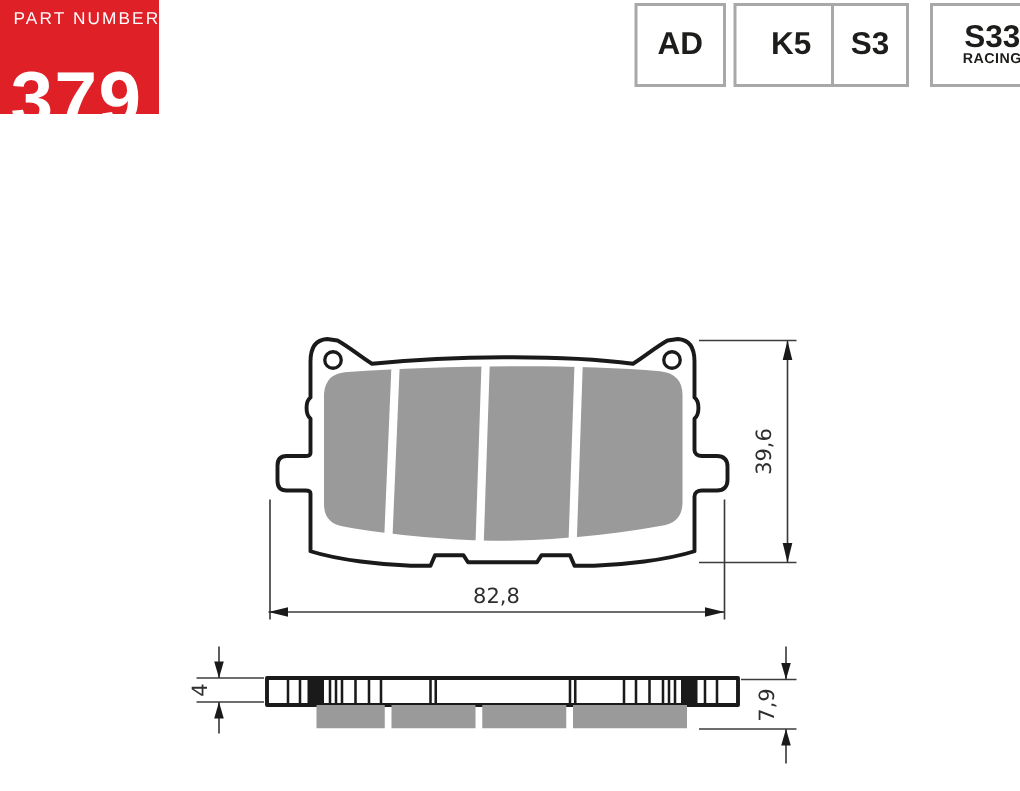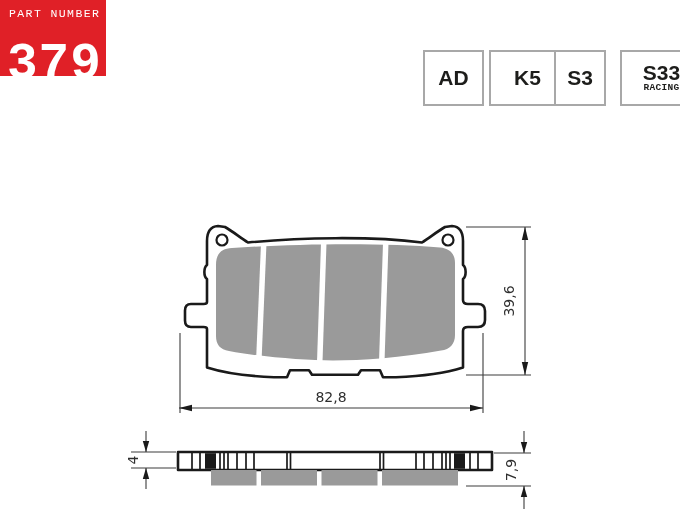--- a/index.html
+++ b/index.html
@@ -1,33 +1,33 @@
 <!DOCTYPE html>
 <html style="--red: #e02027; --ink: #1a1a1a; --badge-border: #a8a8a8; --badge-text: #1d1d1b; --friction-gray: #9a9a9a; --dimension-line: #3c3c3c; --dimension-text: #2e2e2e;"><head>
 <meta charset="utf-8">
 <style>
   html,body{margin:0;padding:0;background:#ffffff;}
   #stage{position:relative;width:680px;height:527px;background:#ffffff;overflow:hidden;
          font-family:"Liberation Sans","DejaVu Sans",sans-serif;}
 
   
   .part-panel{position:absolute;left:0;top:0;width:106px;height:76px;
-              background:var(--red,#e02027);color:#ffffff;font-family:Liberation Mono, monospace;}
+              background:var(--red,#e02027);color:#ffffff;}
   .part-panel .lbl{position:absolute;left:9px;top:7px;font-size:11.5px;font-weight:500;
                    letter-spacing:1.4px;white-space:nowrap;}
   .part-panel .num{position:absolute;left:7px;top:36px;font-size:51px;font-weight:700;
                    letter-spacing:1px;}
 
   
   .badge{position:absolute;top:2px;height:56px;background:#ffffff;
          border:2.5px solid var(--badge-border,#a8a8a8);
          display:flex;flex-direction:column;align-items:center;justify-content:center;
-         color:var(--badge-text,#1d1d1b);box-sizing:border-box;margin-top:48px;}
+         color:var(--badge-text,#1d1d1b);box-sizing:border-box;}
   .badge .main{font-size:21px;font-weight:700;line-height:20px;}
-  .badge .sub{font-size:9.5px;font-weight:700;line-height:10px;letter-spacing:.3px;font-family:Liberation Mono, monospace;}
+  .badge .sub{font-size:9.5px;font-weight:700;line-height:10px;letter-spacing:.3px;}
   #badge-ad{left:423px;width:61px;}
   #badge-k5{left:489px;width:77px;}
   #badge-s3{left:554px;width:52px;}
   #badge-s33{left:620px;width:83px;}
 
   
   svg{position:absolute;left:0;top:0;}
   .outline{fill:#ffffff;stroke:var(--ink,#1a1a1a);stroke-width:2.6;
            stroke-linejoin:round;stroke-linecap:round;}
   .hole{fill:#ffffff;stroke:var(--ink,#1a1a1a);stroke-width:2.2;}

